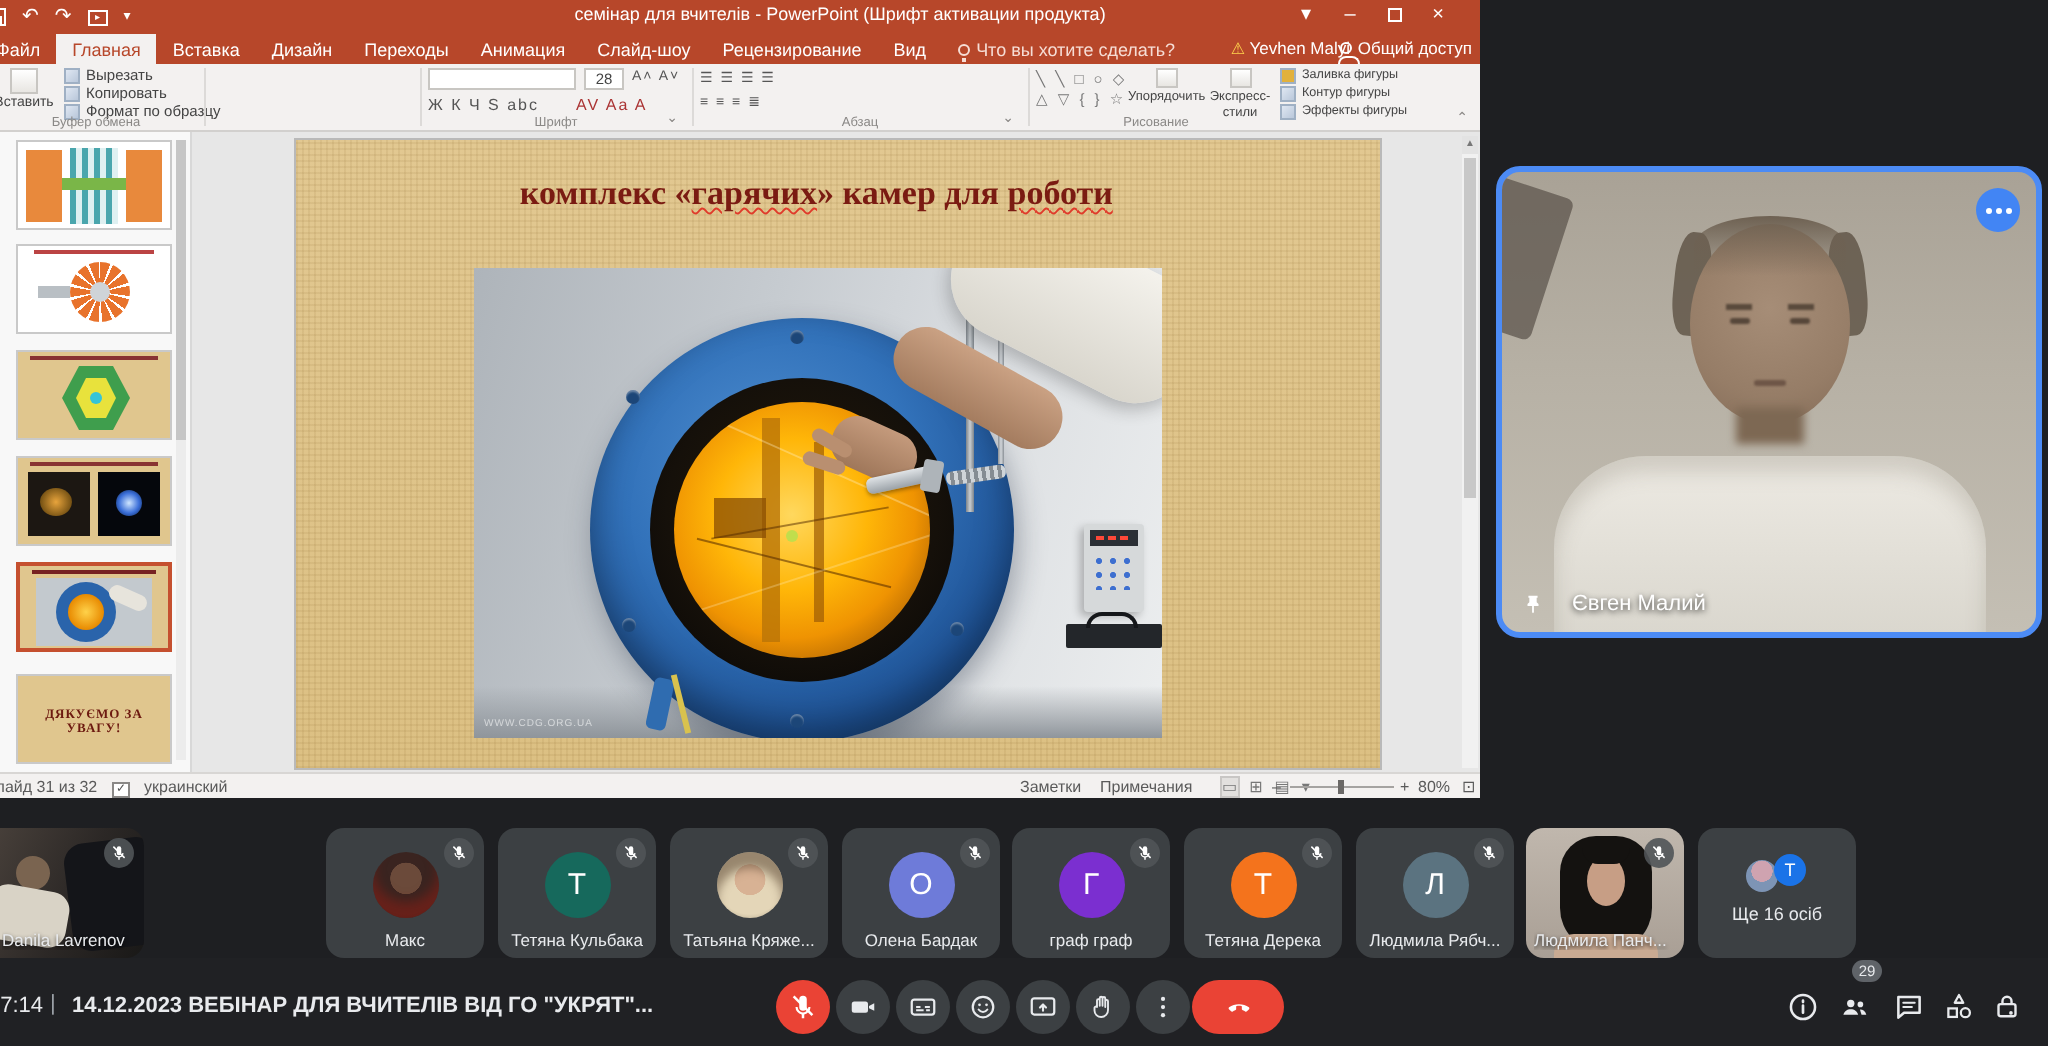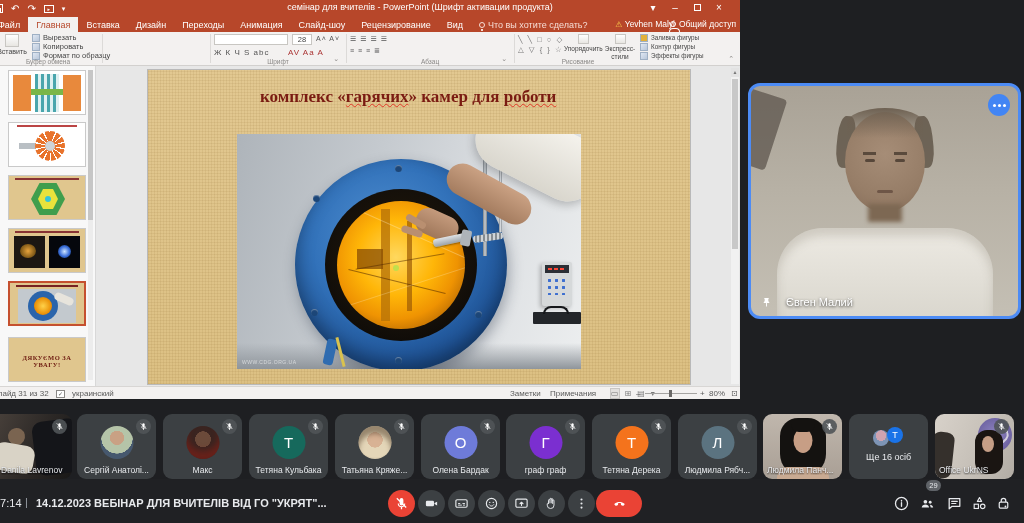--- a/index.html
+++ b/index.html
@@ -503,31 +503,20 @@
     <div class="micchip">
         <svg viewBox="0 0 24 24">
           <path fill="#fff" d="M12 15a3 3 0 0 0 3-3V6a3 3 0 1 0-6 0v6a3 3 0 0 0 3 3z"></path>
           <path fill="#fff" d="M18 12h-1.7a4.3 4.3 0 0 1-8.6 0H6a6 6 0 0 0 5 5.9V21h2v-3.1A6 6 0 0 0 18 12z"></path>
           <path stroke="#fff" stroke-width="2" d="M4.5 3.5l15 15"></path>
         </svg>
       </div>
     <div class="tname vid" style="left:9px">Danila Lavrenov</div>
   </div>
 
-  <div class="tile" style="left:77px">
-    <div class="avatar ph-sergiy"></div>
-    <div class="micchip">
-        <svg viewBox="0 0 24 24">
-          <path fill="#fff" d="M12 15a3 3 0 0 0 3-3V6a3 3 0 1 0-6 0v6a3 3 0 0 0 3 3z"></path>
-          <path fill="#fff" d="M18 12h-1.7a4.3 4.3 0 0 1-8.6 0H6a6 6 0 0 0 5 5.9V21h2v-3.1A6 6 0 0 0 18 12z"></path>
-          <path stroke="#fff" stroke-width="2" d="M4.5 3.5l15 15"></path>
-        </svg>
-      </div>
-    <div class="tname">Сергій Анатолі...</div>
-  </div>
 
   <div class="tile" style="left:163px">
     <div class="avatar ph-maks"></div>
     <div class="micchip">
         <svg viewBox="0 0 24 24">
           <path fill="#fff" d="M12 15a3 3 0 0 0 3-3V6a3 3 0 1 0-6 0v6a3 3 0 0 0 3 3z"></path>
           <path fill="#fff" d="M18 12h-1.7a4.3 4.3 0 0 1-8.6 0H6a6 6 0 0 0 5 5.9V21h2v-3.1A6 6 0 0 0 18 12z"></path>
           <path stroke="#fff" stroke-width="2" d="M4.5 3.5l15 15"></path>
         </svg>
       </div>
@@ -632,34 +621,20 @@
   </div>
 
   <div class="tile" style="left:849px">
     <div class="mini-av mini-ph"></div>
     <div class="mini-av mini-t" style="background-color: rgb(26, 115, 232);">
         <span>T</span>
       </div>
     <div class="ovf-name">Ще 16 осіб</div>
   </div>
 
-  <div class="tile vid-office" style="left:935px">
-    <div class="of-logo"></div>
-    <div class="of-chair"></div>
-      <div class="of-hair"></div>
-      <div class="of-face"></div>
-    <div class="micchip">
-        <svg viewBox="0 0 24 24">
-          <path fill="#fff" d="M12 15a3 3 0 0 0 3-3V6a3 3 0 1 0-6 0v6a3 3 0 0 0 3 3z"></path>
-          <path fill="#fff" d="M18 12h-1.7a4.3 4.3 0 0 1-8.6 0H6a6 6 0 0 0 5 5.9V21h2v-3.1A6 6 0 0 0 18 12z"></path>
-          <path stroke="#fff" stroke-width="2" d="M4.5 3.5l15 15"></path>
-        </svg>
-      </div>
-    <div class="tname vid">Office UkrNS</div>
-  </div>
 
   <div class="meetbar">
     <span class="mb-time">17:14</span>
     <span class="mb-sep">|</span>
     <span class="mb-title">14.12.2023 ВЕБІНАР ДЛЯ ВЧИТЕЛІВ ВІД ГО "УКРЯТ"...</span>
 
     <div class="mbtn red" style="left:388px">
       <svg viewBox="0 0 24 24">
           <path fill="#fff" d="M12 15a3 3 0 0 0 3-3V6a3 3 0 1 0-6 0v6a3 3 0 0 0 3 3z"></path>
           <path fill="#fff" d="M18 12h-1.7a4.3 4.3 0 0 1-8.6 0H6a6 6 0 0 0 5 5.9V21h2v-3.1A6 6 0 0 0 18 12z"></path>

